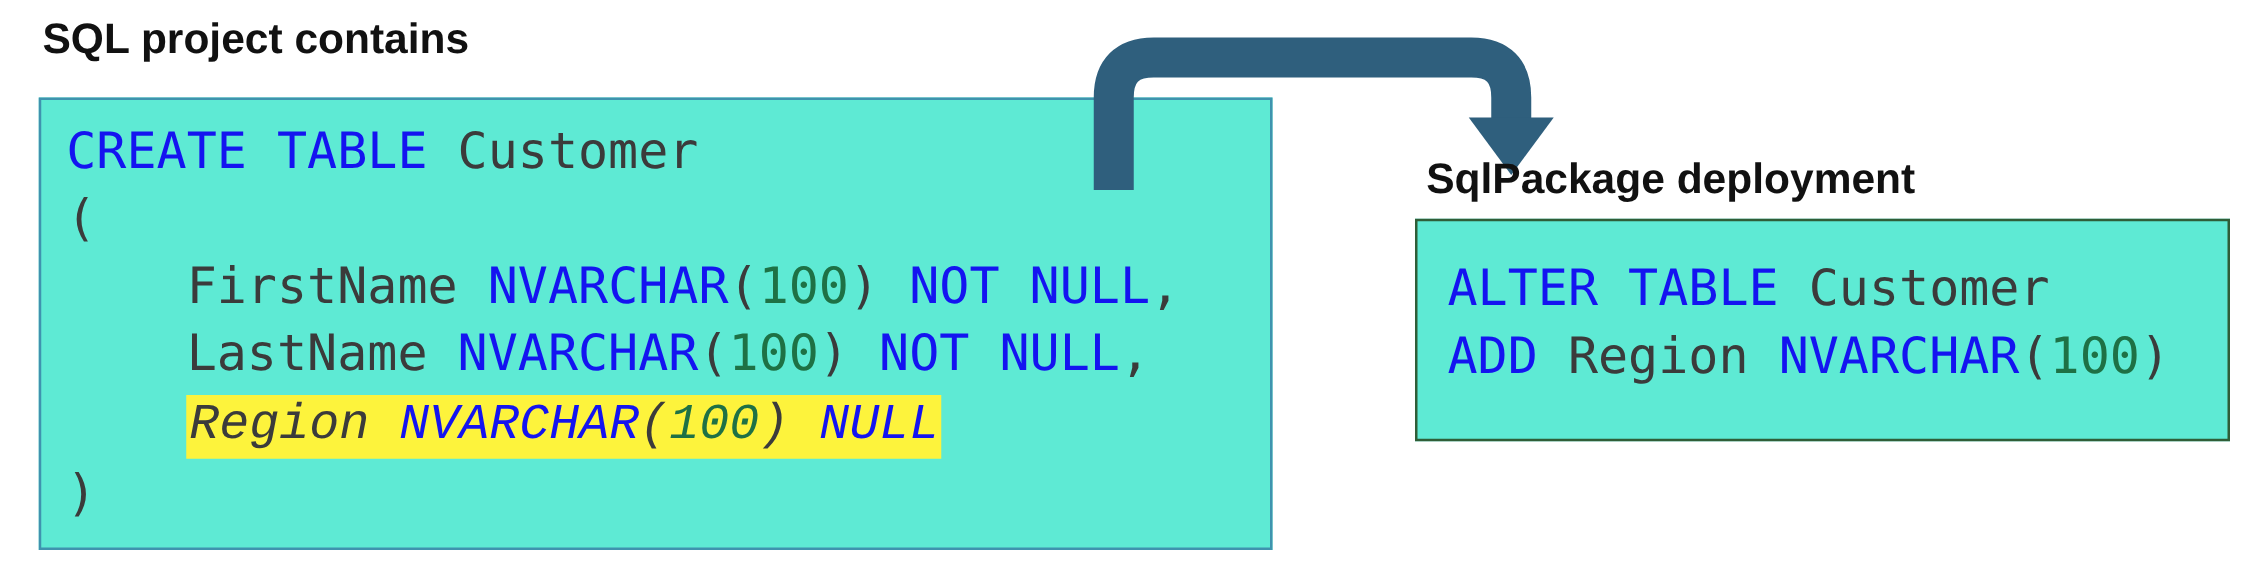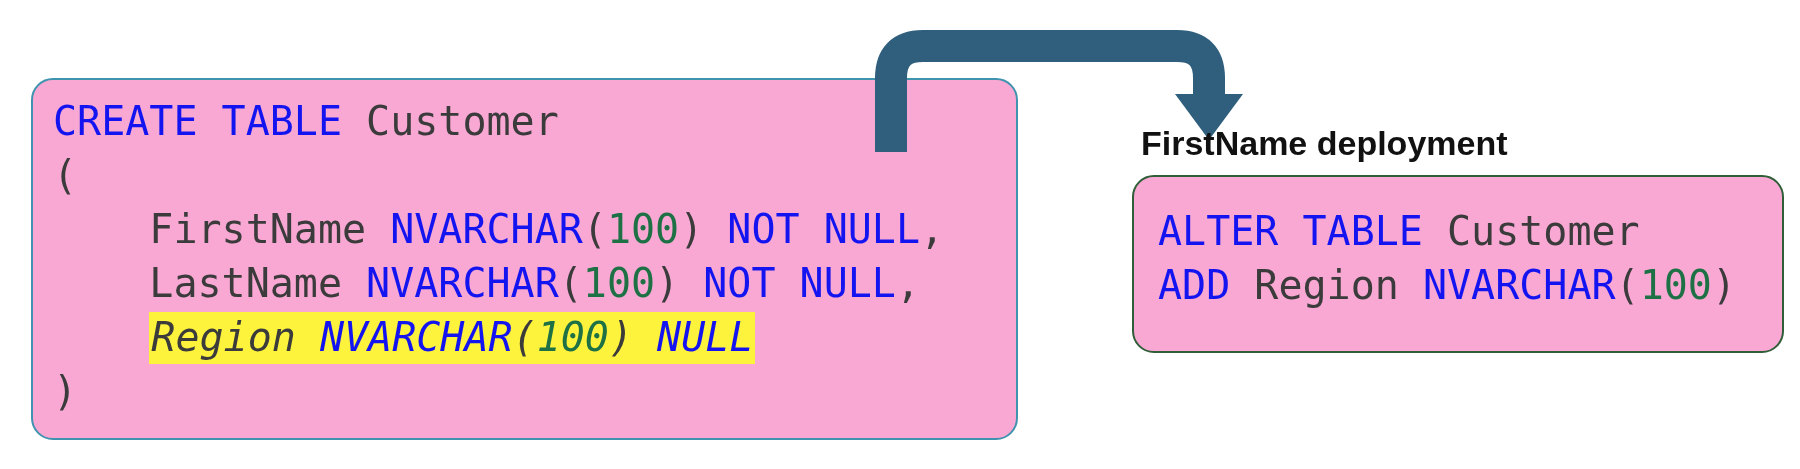--- a/index.html
+++ b/index.html
@@ -22,23 +22,22 @@
     font-weight: 700;
     font-size: 34px;
     color: var(--heading, #111111);
     white-space: nowrap;
   }
   .left-title  { left: 34px;  top: 12px; }
   .right-title { left: 1141px; top: 124px; }
 
   .code-box {
     position: absolute;
-    background: #f9a8d4;
+    background: #5eead4;
     box-sizing: border-box;
-    border-radius: 22px;
   }
   .left-box {
     left: 31px; top: 78px;
     width: 987px; height: 362px;
     border: 2px solid var(--left-border, #3f93ae);
   }
   .right-box {
     left: 1132px; top: 175px;
     width: 652px; height: 178px;
     border: 2px solid var(--right-border, #2f5e38);
@@ -54,45 +53,47 @@
   .right-box .code { padding: 16px 0 0 24px; margin-top: 11px; }
 
   .tok-keyword { color: var(--kw, #1414f0); }
   .tok-number  { color: var(--num, #1e7145); }
   .tok-plain   { color: var(--plain, #3b3b3b); }
   .tok-u       { text-decoration-thickness: 2px; text-underline-offset: 5px; }
 
   .hl {
     background: var(--hl, #fdf33c);
     padding: 2px 2px 4px 2px;
+    font-family: Liberation Mono, monospace;
   }
   .it { font-style: italic; }
 
   .arrow-svg {
     position: absolute;
     left: 855px;
     top: 28px;
     width: 420px;
     height: 160px;
   }
 </style>
 </head>
 <body>
 
 <div class="canvas">
 
+  <h1 class="title left-title">SQL project contains</h1>
 
   <div class="code-box left-box">
     <div class="code" id="left-code"><div class="code-line"><span><span class="tok-keyword">CREATE TABLE </span><span class="tok-plain">Customer</span></span></div><div class="code-line"><span><span class="tok-plain">(</span></span></div><div class="code-line"><span>    </span><span><span class="tok-plain tok-u">FirstName</span><span class="tok-plain"> </span><span class="tok-keyword">NVARCHAR</span><span class="tok-plain">(</span><span class="tok-number">100</span><span class="tok-plain">) </span><span class="tok-keyword">NOT NULL</span><span class="tok-plain">,</span></span></div><div class="code-line"><span>    </span><span><span class="tok-plain tok-u">LastName</span><span class="tok-plain"> </span><span class="tok-keyword">NVARCHAR</span><span class="tok-plain">(</span><span class="tok-number">100</span><span class="tok-plain">) </span><span class="tok-keyword">NOT NULL</span><span class="tok-plain">,</span></span></div><div class="code-line"><span>    </span><span class="hl it"><span class="tok-plain">Region </span><span class="tok-keyword">NVARCHAR</span><span class="tok-plain">(</span><span class="tok-number">100</span><span class="tok-plain">)</span><span class="tok-plain"> </span><span class="tok-keyword">NULL</span></span></div><div class="code-line"><span><span class="tok-plain">)</span></span></div></div>
   </div>
 
   <svg class="arrow-svg" viewBox="0 0 420 160" aria-hidden="true">
     <path class="arrow-stroke" d="M 36 124 L 36 50 Q 36 18 68 18 L 322 18 Q 354 18 354 50 L 354 68" fill="none" stroke="#2f5f7d" stroke-width="32" stroke-linecap="butt"></path>
     <polygon class="arrow-fill" points="320,66 388,66 354,112" fill="#2f5f7d"></polygon>
   </svg>
 
-  <h2 class="title right-title">FirstName deployment</h2>
+  <h2 class="title right-title">SqlPackage deployment</h2>
 
   <div class="code-box right-box">
     <div class="code" id="right-code"><div class="code-line"><span><span class="tok-keyword">ALTER TABLE </span><span class="tok-plain">Customer</span></span></div><div class="code-line"><span><span class="tok-keyword">ADD </span><span class="tok-plain">Region </span><span class="tok-keyword">NVARCHAR</span><span class="tok-plain">(</span><span class="tok-number">100</span><span class="tok-plain">)</span></span></div></div>
   </div>
 
 </div>
 
 </body></html>

